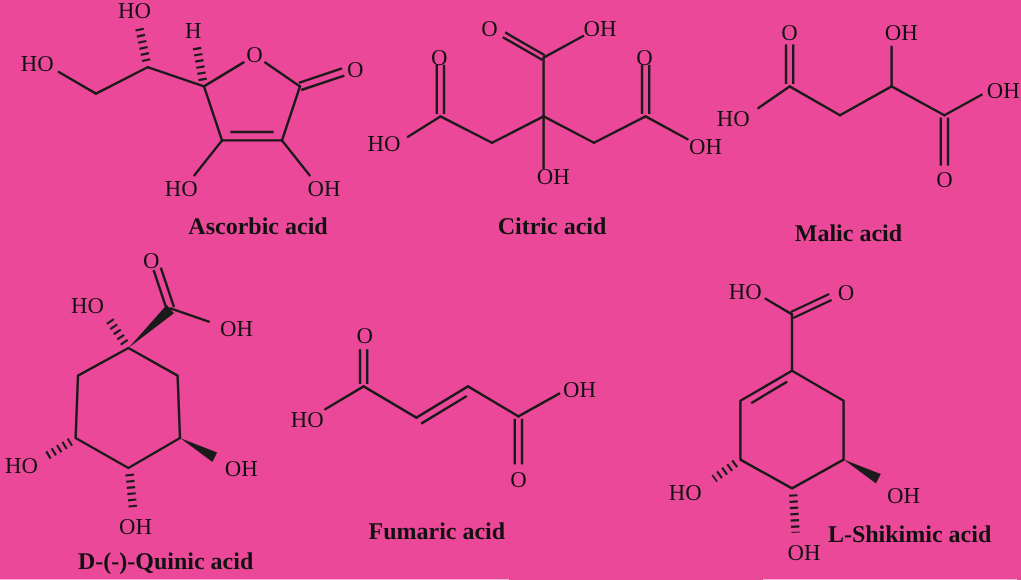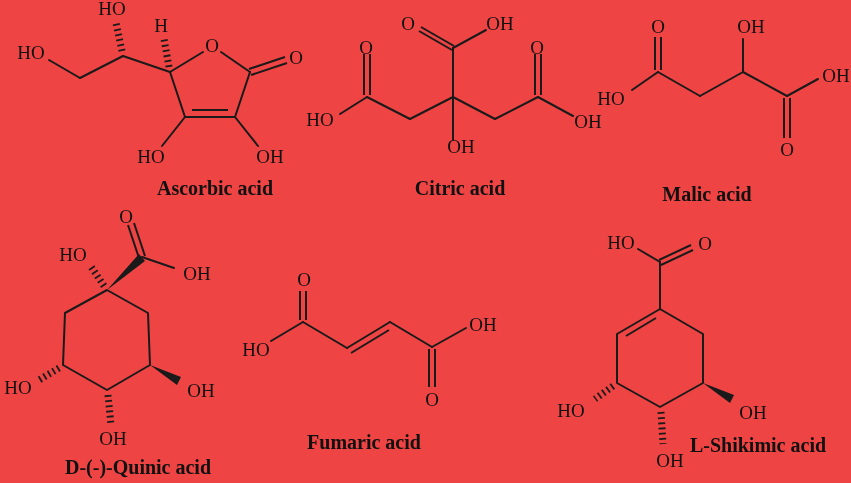--- a/index.html
+++ b/index.html
@@ -1,16 +1,16 @@
 <!DOCTYPE html>
 <html><head>
 <meta charset="utf-8">
 <style>
   html,body{margin:0;padding:0;background:#fff;}
-  #canvas{position:relative;width:851px;height:483px;background:#ef4444;overflow:hidden;}
+  #canvas{position:relative;width:851px;height:483px;background:#ec4899;overflow:hidden;}
   svg{position:absolute;left:0;top:0;}
   .bond{stroke:#1a1a1a;stroke-width:2;fill:none;stroke-linecap:round;}
   .dbl{stroke:#1a1a1a;stroke-width:2;fill:none;stroke-linecap:butt;}
   .ring{stroke:#1a1a1a;stroke-width:2;fill:none;stroke-linejoin:round;}
   .hash{stroke:#1a1a1a;stroke-width:7;fill:none;stroke-dasharray:1.8 3.4;stroke-linecap:butt;}
   .wedge{fill:#1a1a1a;stroke:none;}
   .atom{font:19px "Liberation Serif", serif;fill:#111111;text-anchor:middle;}
   .cname{font:bold 20px "Liberation Serif", serif;fill:#111111;text-anchor:middle;}
 </style>
 </head>

